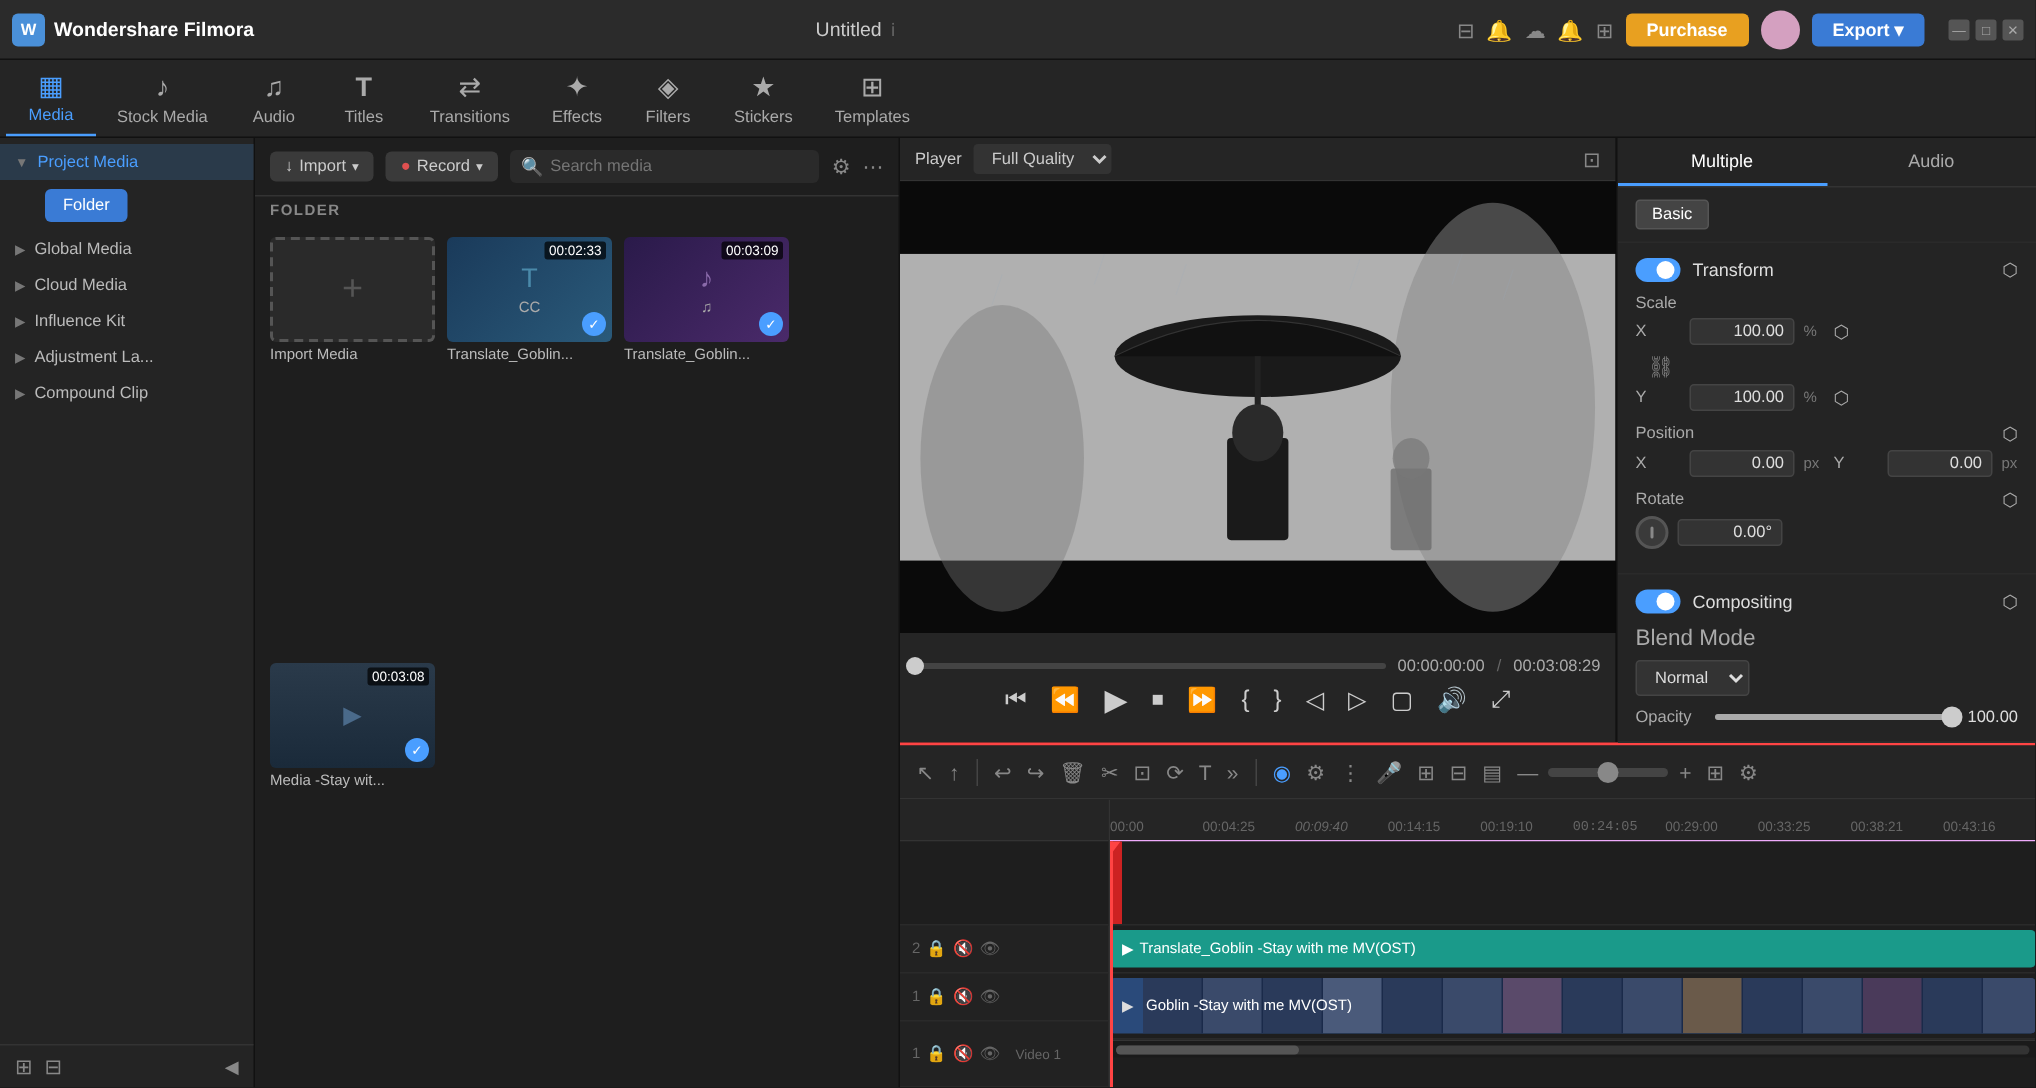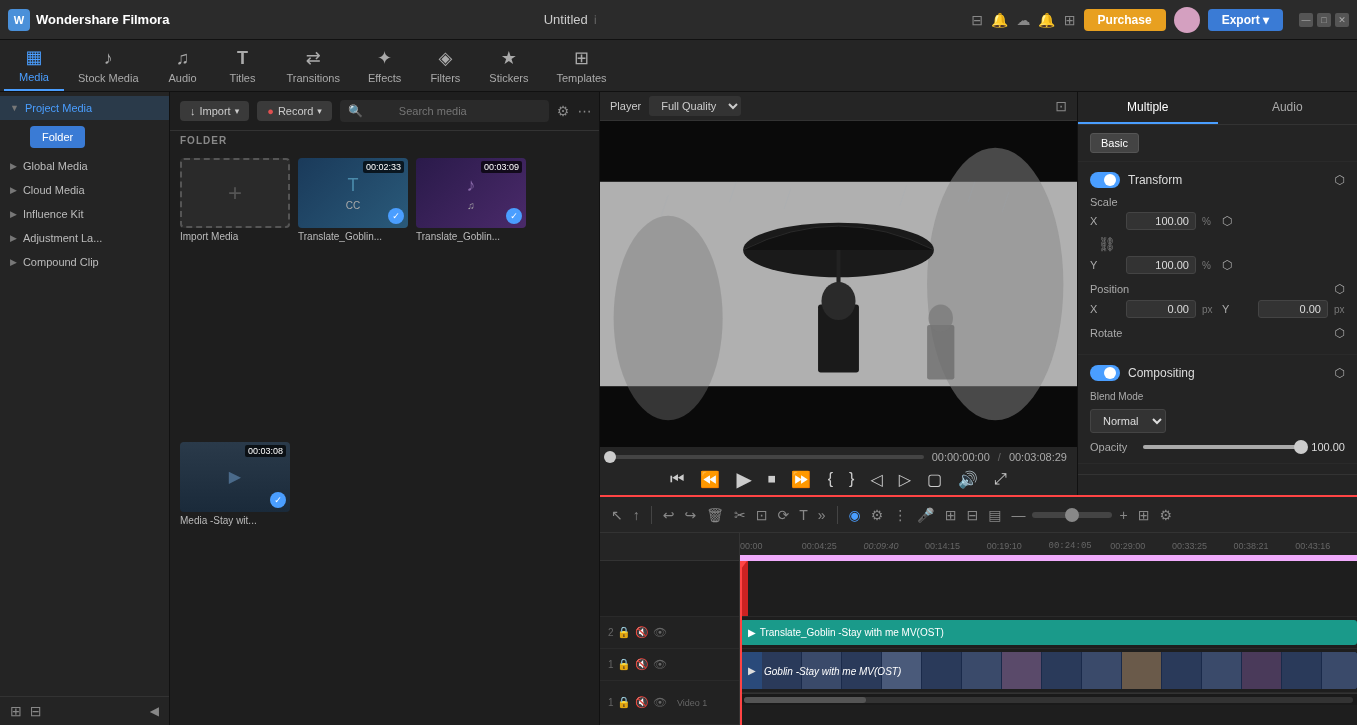--- a/index.html
+++ b/index.html
@@ -35,41 +35,41 @@
     .sidebar-bottom { display: flex; align-items: center; padding: 6px 10px; gap: 8px; margin-top: auto; border-top: 1px solid #333; }
     .sidebar-bottom-btn { background: none; border: none; color: #888; cursor: pointer; font-size: 14px; }
     .sidebar-collapse-btn { margin-left: auto; background: none; border: none; color: #888; cursor: pointer; font-size: 12px; }
 
     
     .media-panel { width: 430px; background: #1e1e1e; border-right: 1px solid #111; display: flex; flex-direction: column; }
     .media-toolbar { display: flex; align-items: center; gap: 8px; padding: 8px 10px; border-bottom: 1px solid #333; }
     .import-btn { display: flex; align-items: center; gap: 4px; background: #3a3a3a; border: none; color: #ccc; padding: 4px 10px; border-radius: 4px; cursor: pointer; font-size: 11px; }
     .record-btn { display: flex; align-items: center; gap: 4px; background: #3a3a3a; border: none; color: #ccc; padding: 4px 10px; border-radius: 4px; cursor: pointer; font-size: 11px; }
     .search-box { flex: 1; display: flex; align-items: center; gap: 4px; background: #2a2a2a; border-radius: 4px; padding: 4px 8px; }
-    .search-input { background: none; border: none; color: #ccc; font-size: 11px; flex: 1; outline: none; margin-left: 32px; }
+    .search-input { background: none; border: none; color: #ccc; font-size: 11px; flex: 1; outline: none; }
     .media-more-btn { background: none; border: none; color: #888; cursor: pointer; font-size: 14px; }
     .folder-label { padding: 4px 10px; color: #888; font-size: 10px; font-weight: bold; letter-spacing: 1px; }
     .media-grid { display: flex; flex-wrap: wrap; gap: 8px; padding: 8px 10px; overflow-y: auto; flex: 1; }
     .media-item { width: 110px; display: flex; flex-direction: column; gap: 3px; cursor: pointer; }
     .media-thumb { width: 110px; height: 70px; background: #333; border-radius: 4px; position: relative; overflow: hidden; display: flex; align-items: center; justify-content: center; }
     .media-thumb.import-thumb { border: 2px dashed #555; background: #2a2a2a; }
     .media-duration { position: absolute; top: 3px; right: 4px; background: rgba(0,0,0,0.7); color: #fff; font-size: 9px; padding: 1px 3px; border-radius: 2px; }
     .media-check { position: absolute; bottom: 4px; right: 4px; width: 16px; height: 16px; background: #4a9eff; border-radius: 50%; display: flex; align-items: center; justify-content: center; color: #fff; font-size: 9px; }
     .media-label { font-size: 10px; color: #bbb; text-overflow: ellipsis; overflow: hidden; white-space: nowrap; }
     .import-icon { font-size: 24px; color: #555; }
 
     
     .preview-panel { flex: 1; background: #1a1a1a; display: flex; flex-direction: column; }
     .preview-toolbar { display: flex; align-items: center; gap: 8px; padding: 4px 10px; background: #252525; border-bottom: 1px solid #333; }
     .preview-player-label { color: #ccc; font-size: 11px; }
     .quality-select { background: #333; border: none; color: #ccc; padding: 3px 8px; border-radius: 3px; font-size: 11px; cursor: pointer; }
     .preview-icons { margin-left: auto; display: flex; gap: 8px; }
     .preview-icon-btn { background: none; border: none; color: #888; cursor: pointer; font-size: 14px; }
     .preview-video { flex: 1; display: flex; align-items: center; justify-content: center; background: #000; position: relative; }
-    .preview-controls { background: #252525; padding: 4px 10px; }
+    .preview-controls { background: #252525; padding: 16px 10px; }
     .preview-progress { display: flex; align-items: center; gap: 8px; margin-bottom: 4px; }
     .progress-bar { flex: 1; height: 4px; background: #444; border-radius: 2px; position: relative; }
     .progress-fill { height: 100%; background: #aaa; border-radius: 2px; width: 0%; }
     .progress-dot { position: absolute; left: 0%; top: -4px; width: 12px; height: 12px; background: #ccc; border-radius: 50%; transform: translateX(-50%); }
     .time-display { font-size: 11px; color: #aaa; white-space: nowrap; }
     .time-separator { color: #666; }
     .control-buttons { display: flex; align-items: center; justify-content: center; gap: 16px; }
     .ctrl-btn { background: none; border: none; color: #ccc; cursor: pointer; font-size: 16px; }
 
     
@@ -412,35 +412,41 @@
                 <input class="param-input" type="text" value="0.00" style="">
                 <span class="param-unit">px</span>
               </div>
             </div>
 
             <div>
               <div style="display:flex;align-items:center;justify-content:space-between;margin-bottom:4px;">
                 <span style="color:#aaa;font-size:11px;">Rotate</span>
                 <span class="keyframe-icon">⬡</span>
               </div>
+              <div class="rotate-row">
+                <div class="rotate-circle">
+                  <div style="width:2px;height:8px;background:#888;border-radius:1px;transform:rotate(0deg);transform-origin:bottom;"></div>
+                </div>
+                <input class="param-input" type="text" value="0.00°" style="">
+              </div>
             </div>
           </div>
 
           <div class="compositing-section">
             <div class="right-section-header">
               <div style="display:flex;align-items:center;gap:8px;">
                 <div class="toggle-switch">
                     <div class="toggle-knob"></div>
                   </div>
                 <span class="right-section-title">Compositing</span>
               </div>
               <span class="keyframe-icon">⬡</span>
             </div>
             <div style="margin-bottom:6px;">
-              <span style="color:#aaa;font-size:10px;">Blend Mode</span>
+              <span style="color:#aaa;font-size:15px;">Blend Mode</span>
             </div>
             <select class="blend-select"><option>Normal</option><option>Multiply</option><option>Screen</option><option>Overlay</option></select>
             <div class="opacity-row">
               <span style="color:#aaa;font-size:11px;min-width:45px;">Opacity</span>
               <div class="opacity-slider-track">
                 <div class="opacity-slider-fill"></div>
                 <div class="opacity-slider-knob"></div>
               </div>
               <span class="opacity-value">100.00</span>
             </div>
@@ -516,21 +522,21 @@
                 <button class="tl-icon-btn">🔒</button>
                 <button class="tl-icon-btn">🔇</button>
                 <button class="tl-track-eye">👁</button>
               </div>
               <span style="font-size:9px;color:#666;margin-left:4px;">Video 1</span>
             </div>
           </div>
 
           <div style="flex:1;overflow:hidden;display:flex;flex-direction:column;position:relative;">
 
-            <div style="height:28px;background:#252525;border-bottom:6px solid #f0abfc;overflow:hidden;position:relative;">
+            <div style="height:28px;background:#252525;border-bottom:1px solid #f0abfc;overflow:hidden;position:relative;">
               <div style="display:flex;height:100%;align-items:flex-end;padding-bottom:4px;padding-left:0;">
                 <span style="position:absolute;left:0px;font-size:9px;color:#666;">00:00</span>
                 <span style="position:absolute;left:10%;font-size:9px;color:#666;">00:04:25</span>
                 <span style="position:absolute;left:20%;font-size:9px;color:#666;font-style:italic;">00:09:40</span>
                 <span style="position:absolute;left:30%;font-size:9px;color:#666;margin-top:24px;">00:14:15</span>
                 <span style="position:absolute;left:40%;font-size:9px;color:#666;">00:19:10</span>
                 <span style="position:absolute;left:50%;font-size:9px;color:#666;font-family:Liberation Mono, monospace;">00:24:05</span>
                 <span style="position:absolute;left:60%;font-size:9px;color:#666;margin-top:40px;">00:29:00</span>
                 <span style="position:absolute;left:70%;font-size:9px;color:#666;">00:33:25</span>
                 <span style="position:absolute;left:80%;font-size:9px;color:#666;">00:38:21</span>
@@ -552,21 +558,21 @@
                 <span style="margin-right:4px;">▶</span>
                 <span>Translate_Goblin -Stay with me MV(OST)</span>
               </div>
             </div>
 
             <div style="height:44px;border-bottom:1px solid #2a2a2a;position:relative;overflow:hidden;">
               <div class="tl-clip video-clip" style="left:0;right:0;background:#2a4a7a;">
                 <span style="margin-right:4px;">▶</span>
 
                 <div style="display:flex;flex:1;height:100%;overflow:hidden;">
-                  <span style="position:absolute;left:24px;top:50%;transform:translateY(-50%);z-index:2;font-size:10px;color:#fff;font-style:italic;">Goblin -Stay with me MV(OST)</span>
+                  <span style="position:absolute;left:24px;top:50%;transform:translateY(-50%);z-index:2;font-size:10px;color:#fff;">Goblin -Stay with me MV(OST)</span>
 
                   <div style="width:40px;height:100%;background:#2a3a5a;border-right:1px solid #1a2a4a;flex-shrink:0;"></div>
                   <div style="width:40px;height:100%;background:#3a4a6a;border-right:1px solid #1a2a4a;flex-shrink:0;"></div>
                   <div style="width:40px;height:100%;background:#2a3a5a;border-right:1px solid #1a2a4a;flex-shrink:0;"></div>
                   <div style="width:40px;height:100%;background:#4a5a7a;border-right:1px solid #1a2a4a;flex-shrink:0;"></div>
                   <div style="width:40px;height:100%;background:#2a3a5a;border-right:1px solid #1a2a4a;flex-shrink:0;"></div>
                   <div style="width:40px;height:100%;background:#3a4a6a;border-right:1px solid #1a2a4a;flex-shrink:0;"></div>
                   <div style="width:40px;height:100%;background:#5a4a6a;border-right:1px solid #1a2a4a;flex-shrink:0;"></div>
                   <div style="width:40px;height:100%;background:#2a3a5a;border-right:1px solid #1a2a4a;flex-shrink:0;"></div>
                   <div style="width:40px;height:100%;background:#3a4a6a;border-right:1px solid #1a2a4a;flex-shrink:0;"></div>

